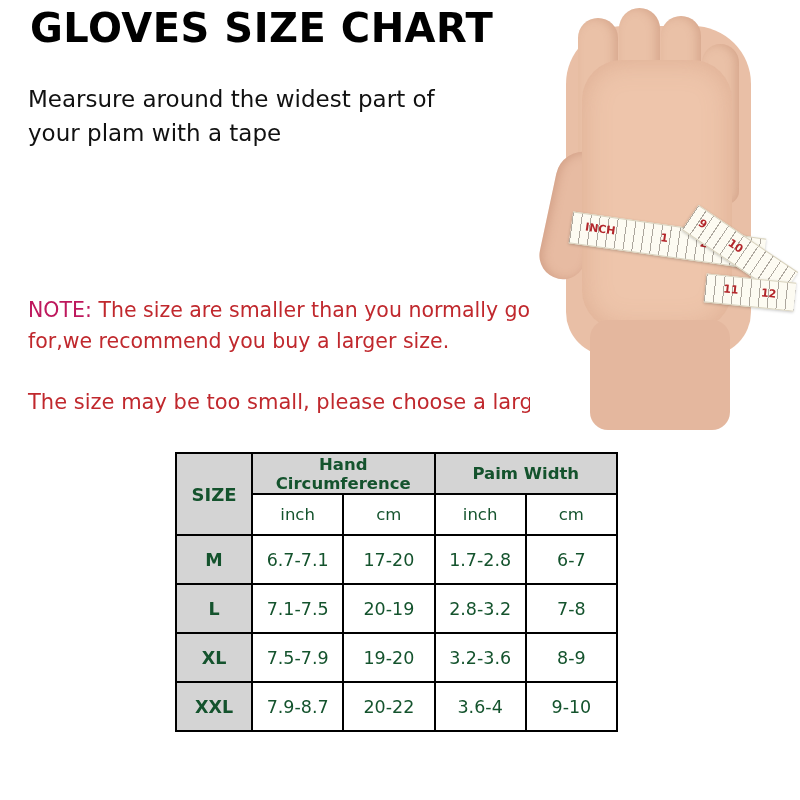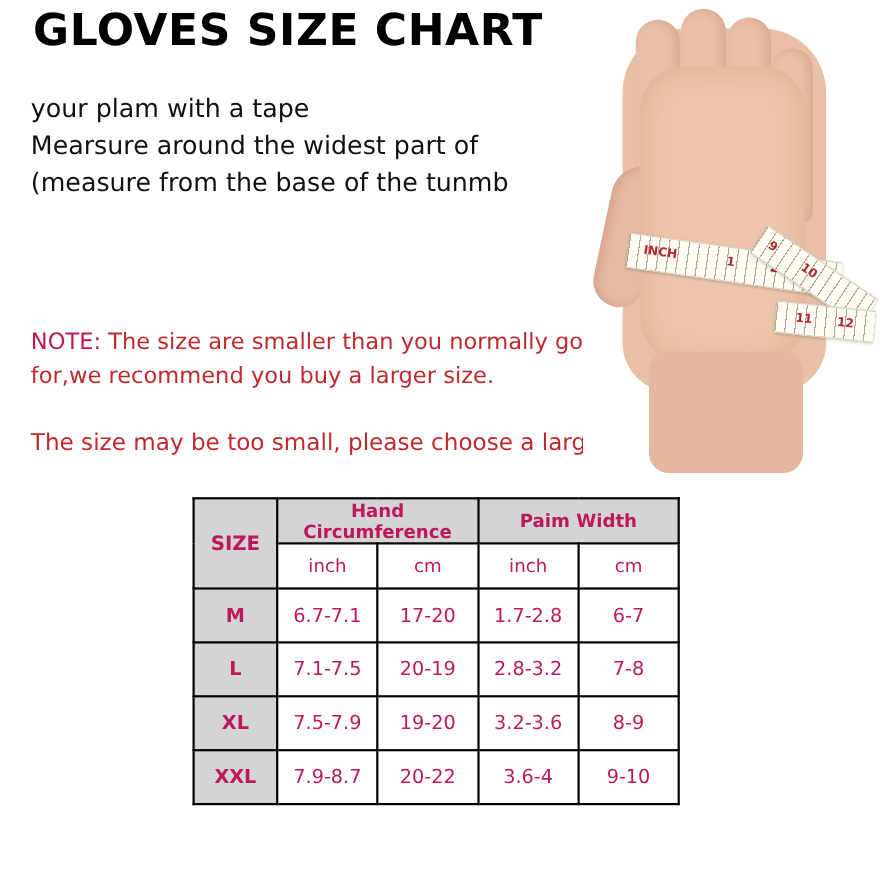--- a/index.html
+++ b/index.html
@@ -190,21 +190,21 @@
   }
   table.size-table th,
   table.size-table td {
     border: 2px solid #000000;
     text-align: center;
     vertical-align: middle;
     font-size: 17px;
     height: 39px;
     padding: 0 2px;
     background: #ffffff;
-    color: #be185d;
+    color: #14532d;
   }
   table.size-table th.hdr {
     background: #d4d4d4;
     font-weight: bold;
     font-size: 16.5px;
   }
   table.size-table th.size-head {
     background: #d4d4d4;
     font-weight: bold;
     font-size: 18px;
@@ -226,23 +226,22 @@
   }
 </style>
 </head>
 <body>
 
 <div class="page">
 
   <div class="title">GLOVES SIZE CHART</div>
 
   <div class="intro">
+    <div>Mearsure around the widest part of</div>
     <div>your plam with a tape</div>
-    <div>Mearsure around the widest part of</div>
-    <div>(measure from the base of the tunmb</div>
   </div>
 
   <div class="note">
     <span class="note-label">NOTE: </span><span class="note-text">The size are smaller than you normally got for,we recommend you buy a larger size.</span>
   </div>
 
   <div class="warn">The size may be too small, please choose a larger size!</div>
 
   <div class="photo">
     <div class="bg"></div>

